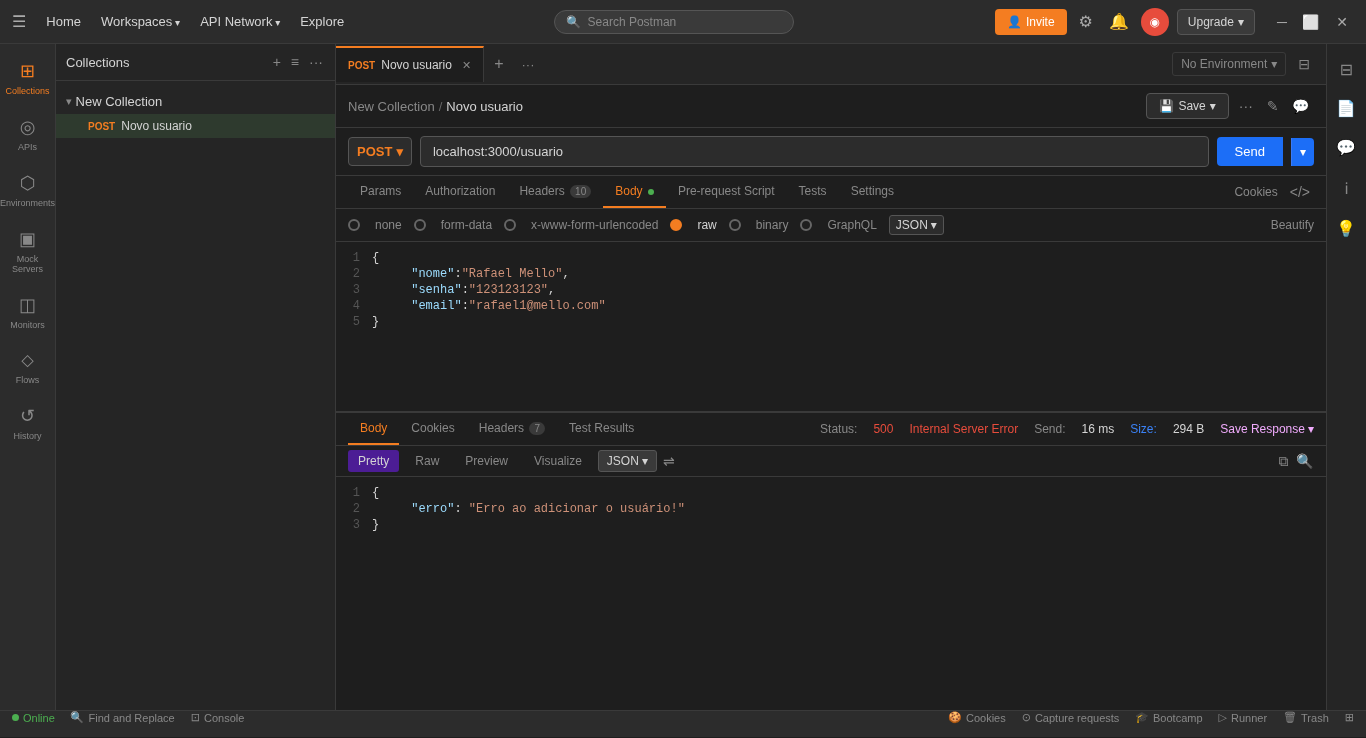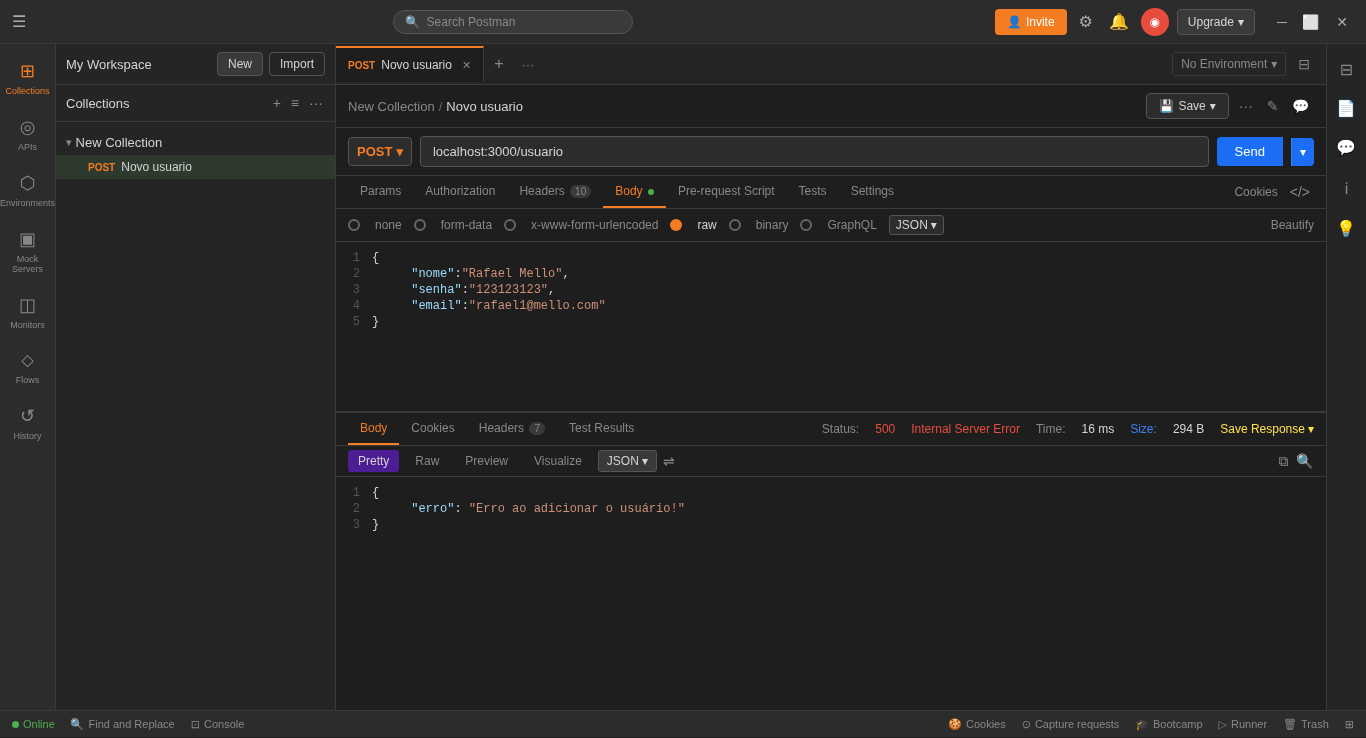--- a/index.html
+++ b/index.html
@@ -103,58 +103,64 @@
     .line-content { flex: 1; }
 
     
     .response-area { display: flex; flex-direction: column; border-top: 1px solid #3a3a3a; min-height: 180px; }
     .resp-tabs-bar { display: flex; align-items: center; padding: 0 12px; border-bottom: 1px solid #3a3a3a; background: #1e1e1e; }
     .resp-tab { padding: 8px 12px; font-size: 12px; color: #888; cursor: pointer; border-bottom: 2px solid transparent; }
     .resp-tab.active { color: #f47d21; border-bottom: 2px solid #f47d21; }
     .resp-status { margin-left: auto; display: flex; align-items: center; gap: 16px; font-size: 12px; }
     .status-500 { color: #e74c3c; font-weight: 500; }
     .status-val { color: #d4d4d4; }
-    .save-response-btn { color: #fde047; font-size: 12px; cursor: pointer; display: flex; align-items: center; gap: 3px; }
+    .save-response-btn { color: #f0abfc; font-size: 12px; cursor: pointer; display: flex; align-items: center; gap: 3px; }
 
     
     .resp-format-bar { display: flex; align-items: center; padding: 4px 12px; gap: 6px; border-bottom: 1px solid #3a3a3a; }
     .resp-format-btn { padding: 4px 10px; font-size: 12px; color: #888; cursor: pointer; border-radius: 3px; }
     .resp-format-btn.active { background: #4c1d95; color: #d4d4d4; }
     .resp-format-select { background: #3a3a3a; border: 1px solid #555; color: #d4d4d4; border-radius: 3px; padding: 3px 8px; font-size: 12px; cursor: pointer; display: flex; align-items: center; gap: 3px; }
     .resp-actions { margin-left: auto; display: flex; gap: 8px; }
     .resp-action-btn { background: none; border: none; color: #888; cursor: pointer; font-size: 14px; }
 
     
     .resp-code { flex: 1; background: #1e1e1e; padding: 8px 0; font-family: 'Consolas', 'Courier New', monospace; font-size: 12px; overflow-y: auto; }
 
     
     .right-sidebar { width: 40px; background: #252525; border-left: 1px solid #3a3a3a; display: flex; flex-direction: column; align-items: center; padding-top: 8px; gap: 4px; }
     .rs-btn { background: none; border: none; color: #888; cursor: pointer; font-size: 16px; padding: 8px; }
 
     
-    .statusbar { height: 27px; background: #2c2c2c; border-top: 1px solid #3a3a3a; display: flex; align-items: center; padding: 0 12px; gap: 16px; font-size: 11px; color: #888; }
+    .statusbar { height: 27px; background: #2c2c2c; border-top: 1px solid #3a3a3a; display: flex; align-items: flex-start; padding: 0 12px; gap: 16px; font-size: 11px; color: #888; }
     .statusbar-left { display: flex; align-items: center; gap: 16px; }
     .statusbar-right { margin-left: auto; display: flex; align-items: center; gap: 16px; }
     .status-online { display: flex; align-items: center; gap: 4px; color: #4caf50; }
     .status-dot { width: 7px; height: 7px; background: #4caf50; border-radius: 50%; }
     .status-link { display: flex; align-items: center; gap: 4px; cursor: pointer; }
 
     
     .json-brace { color: #d4d4d4; }
     .json-key { color: #9cdcfe; }
     .json-string { color: #ce9178; }
     .json-indent { display: inline-block; width: 16px; }
     .json-error-key { color: #9cdcfe; }
     .json-error-val { color: #ce9178; }
   </style>
 </head>
 <body>
 
 <div class="topbar">
   <span class="topbar-menu-icon">☰</span>
+  <div class="topbar-nav">
+    <span class="topbar-nav-item">Home</span>
+    <span class="topbar-nav-item with-arrow">Workspaces</span>
+    <span class="topbar-nav-item with-arrow">API Network</span>
+    <span class="topbar-nav-item">Explore</span>
+  </div>
   <div class="topbar-search">
     <div class="search-box">
       <span>🔍</span>
       <span style="color:#888;font-size:12px;">Search Postman</span>
     </div>
   </div>
   <div class="topbar-actions">
     <button class="invite-btn">
       <span>👤</span>
       <span>Invite</span>
@@ -203,25 +209,20 @@
       <span class="icon-shape">⬦</span>
       <span>Flows</span>
     </div>
     <div class="sidebar-icon-item">
       <span class="icon-shape">↺</span>
       <span>History</span>
     </div>
   </div>
 
   <div class="collections-panel">
-    <div class="panel-workspace">
-      <span style="font-size:13px;color:#d4d4d4;font-weight:500;flex:1;">My Workspace</span>
-      <button class="btn-new">New</button>
-      <button class="btn-import">Import</button>
-    </div>
     <div class="panel-header">
       <span class="panel-title">Collections</span>
       <button class="panel-header-btn">+</button>
       <button class="panel-header-btn">≡</button>
       <button class="panel-header-btn">···</button>
     </div>
     <div class="collection-list">
       <div class="collection-item">
         <span class="collection-arrow">▾</span>
         <span class="collection-name">New Collection</span>
@@ -360,21 +361,21 @@
 
       <div class="resp-tabs-bar">
         <div class="resp-tab active">Body</div>
         <div class="resp-tab">Cookies</div>
         <div class="resp-tab">Headers <span class="badge">7</span></div>
         <div class="resp-tab">Test Results</div>
         <div class="resp-status">
           <span style="color:#888;">Status:</span>
           <span class="status-500">500</span>
           <span class="status-500">Internal Server Error</span>
-          <span style="color:#888;">Time:</span>
+          <span style="color:#888;">Send:</span>
           <span class="status-val">16 ms</span>
           <span style="color:#3b82f6;">Size:</span>
           <span class="status-val">294 B</span>
           <span class="save-response-btn">
             <span>Save Response</span>
             <span>▾</span>
           </span>
         </div>
       </div>
 

